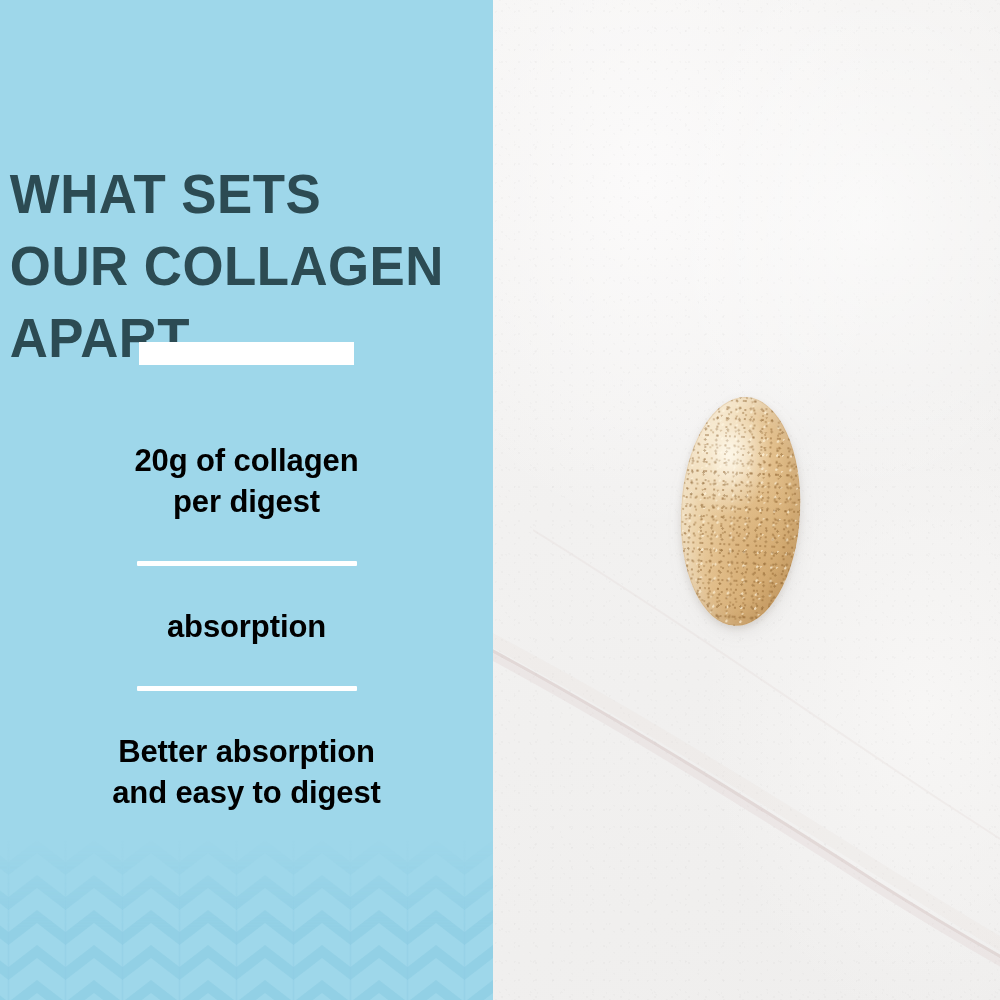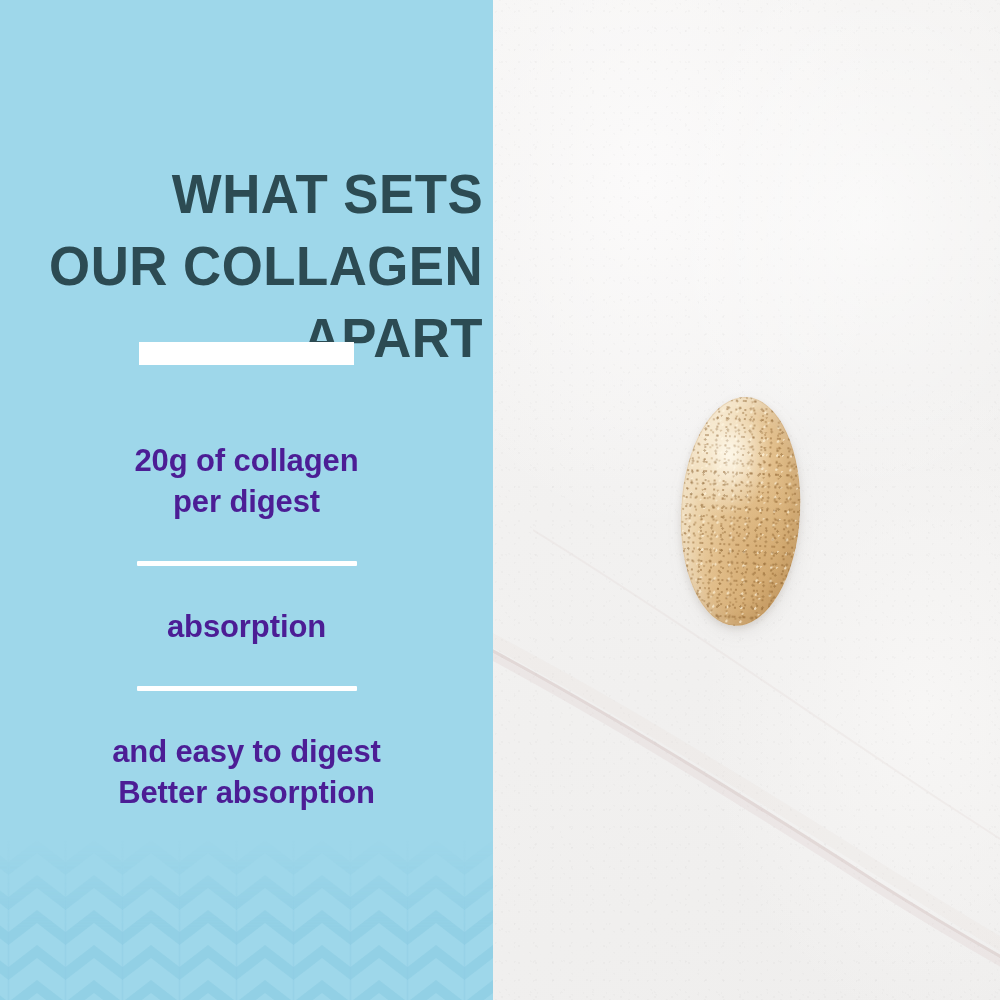--- a/index.html
+++ b/index.html
@@ -47,21 +47,21 @@
     width: 493px;
     z-index: 3;
   }
 
   
   .heading-block {
     position: absolute;
     left: 0;
     top: 158px;
     width: 493px;
-    text-align: right;
+    text-align: left;
   }
 
   .heading-line {
     display: block;
     position: relative;
     color: #2c4b53;
     font-family: "Liberation Sans", sans-serif;
     font-weight: bold;
     font-size: 55px;
     line-height: 72px;
@@ -94,21 +94,21 @@
   .benefits {
     position: absolute;
     left: 0;
     top: 440px;
     width: 493px;
   }
 
   .benefit {
     width: 493px;
     text-align: center;
-    color: #4c1d95;
+    color: #000000;
     font-family: "Liberation Sans", sans-serif;
     font-weight: bold;
     font-size: 31px;
     line-height: 41px;
     letter-spacing: -0.1px;
   }
 
   .benefit .bl {
     display: block;
     white-space: nowrap;
@@ -308,22 +308,22 @@
 
         <div class="benefit">
           <span class="bl">absorption</span>
         </div>
 
         <div class="sp-a"></div>
         <div class="divider"></div>
         <div class="sp-b"></div>
 
         <div class="benefit">
+          <span class="bl">Better absorption</span>
           <span class="bl">and easy to digest</span>
-          <span class="bl">Better absorption</span>
         </div>
 
       </div>
     </div>
   </div>
 
   <div class="marble-panel">
     <div class="marble-base"></div>
     <div class="marble-noise"></div>
     <div class="marble-sheen"></div>

